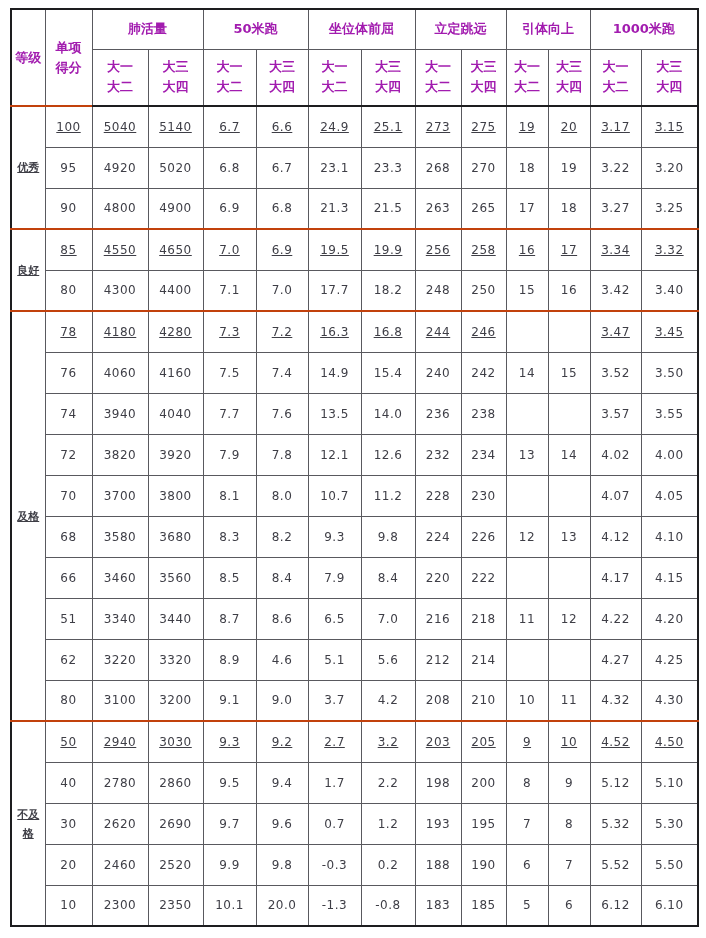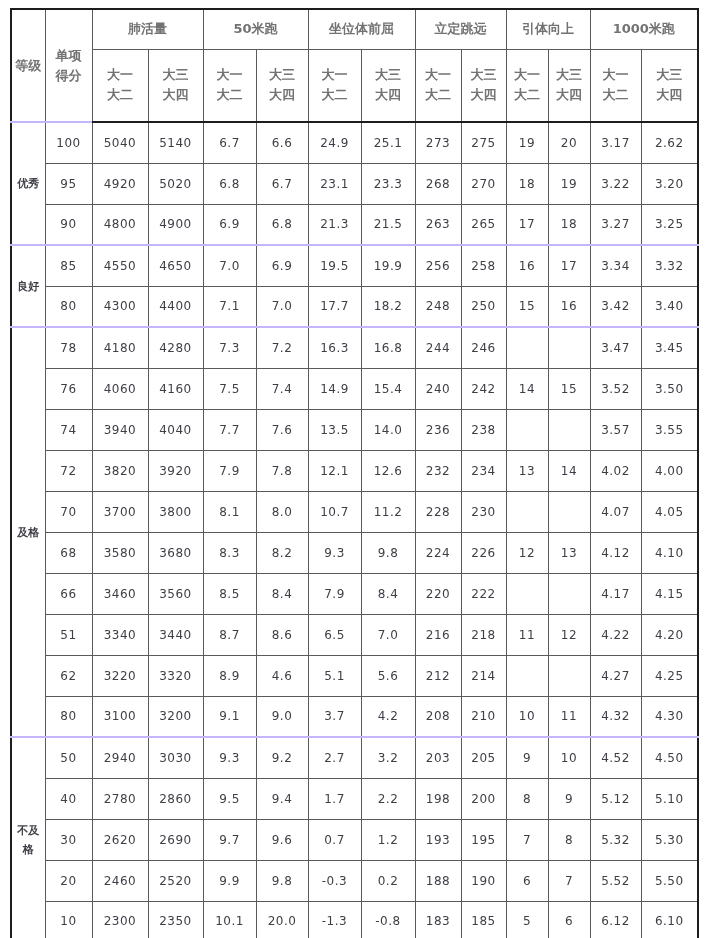--- a/index.html
+++ b/index.html
@@ -25,44 +25,44 @@
     border: 1px solid #59595e;
     text-align: center;
     vertical-align: middle;
     padding: 0;
     overflow: hidden;
     color: #3e3e46;
     background: #ffffff;
   }
   
   tr.h1 { height: 40px; }
-  tr.h2 { height: 73px; }
+  tr.h2 { height: 57px; }
   tr.h1 th, tr.h2 th {
     font-size: 13px;
     font-weight: bold;
-    color: #737373;
+    color: #a21caf;
   }
   tr.h2 th { border-bottom: 2px solid #1d1d1f; }
   th .stack { display: block; line-height: 20px; }
   
   tr.datarow { height: 41px; }
   td.grade-cell {
     font-size: 11px;
     font-weight: bold;
     color: #303036;
     line-height: 19px;
     padding: 0 3px;
   }
   td.score-cell, td.value-cell {
     font-size: 12px;
     letter-spacing: 0.5px;
     color: #43434b;
   }
   
-  tr.section-start td { border-top: 2px solid #c4b5fd; }
+  tr.section-start td { border-top: 2px solid #c2410c; text-decoration: underline; }
 </style>
 </head>
 <body>
 
 <div class="page">
   <table class="std" id="tbl">
     <colgroup id="cols">
         <col style="width: 34px;">
         <col style="width: 47px;">
         <col style="width: 56px;">
@@ -151,21 +151,21 @@
           <td class="value-cell">5140</td>
           <td class="value-cell">6.7</td>
           <td class="value-cell">6.6</td>
           <td class="value-cell">24.9</td>
           <td class="value-cell">25.1</td>
           <td class="value-cell">273</td>
           <td class="value-cell">275</td>
           <td class="value-cell">19</td>
           <td class="value-cell">20</td>
           <td class="value-cell">3.17</td>
-          <td class="value-cell">2.62</td>
+          <td class="value-cell">3.15</td>
         </tr>
         <tr class="datarow">
           <td class="score-cell">95</td>
           <td class="value-cell">4920</td>
           <td class="value-cell">5020</td>
           <td class="value-cell">6.8</td>
           <td class="value-cell">6.7</td>
           <td class="value-cell">23.1</td>
           <td class="value-cell">23.3</td>
           <td class="value-cell">268</td>

